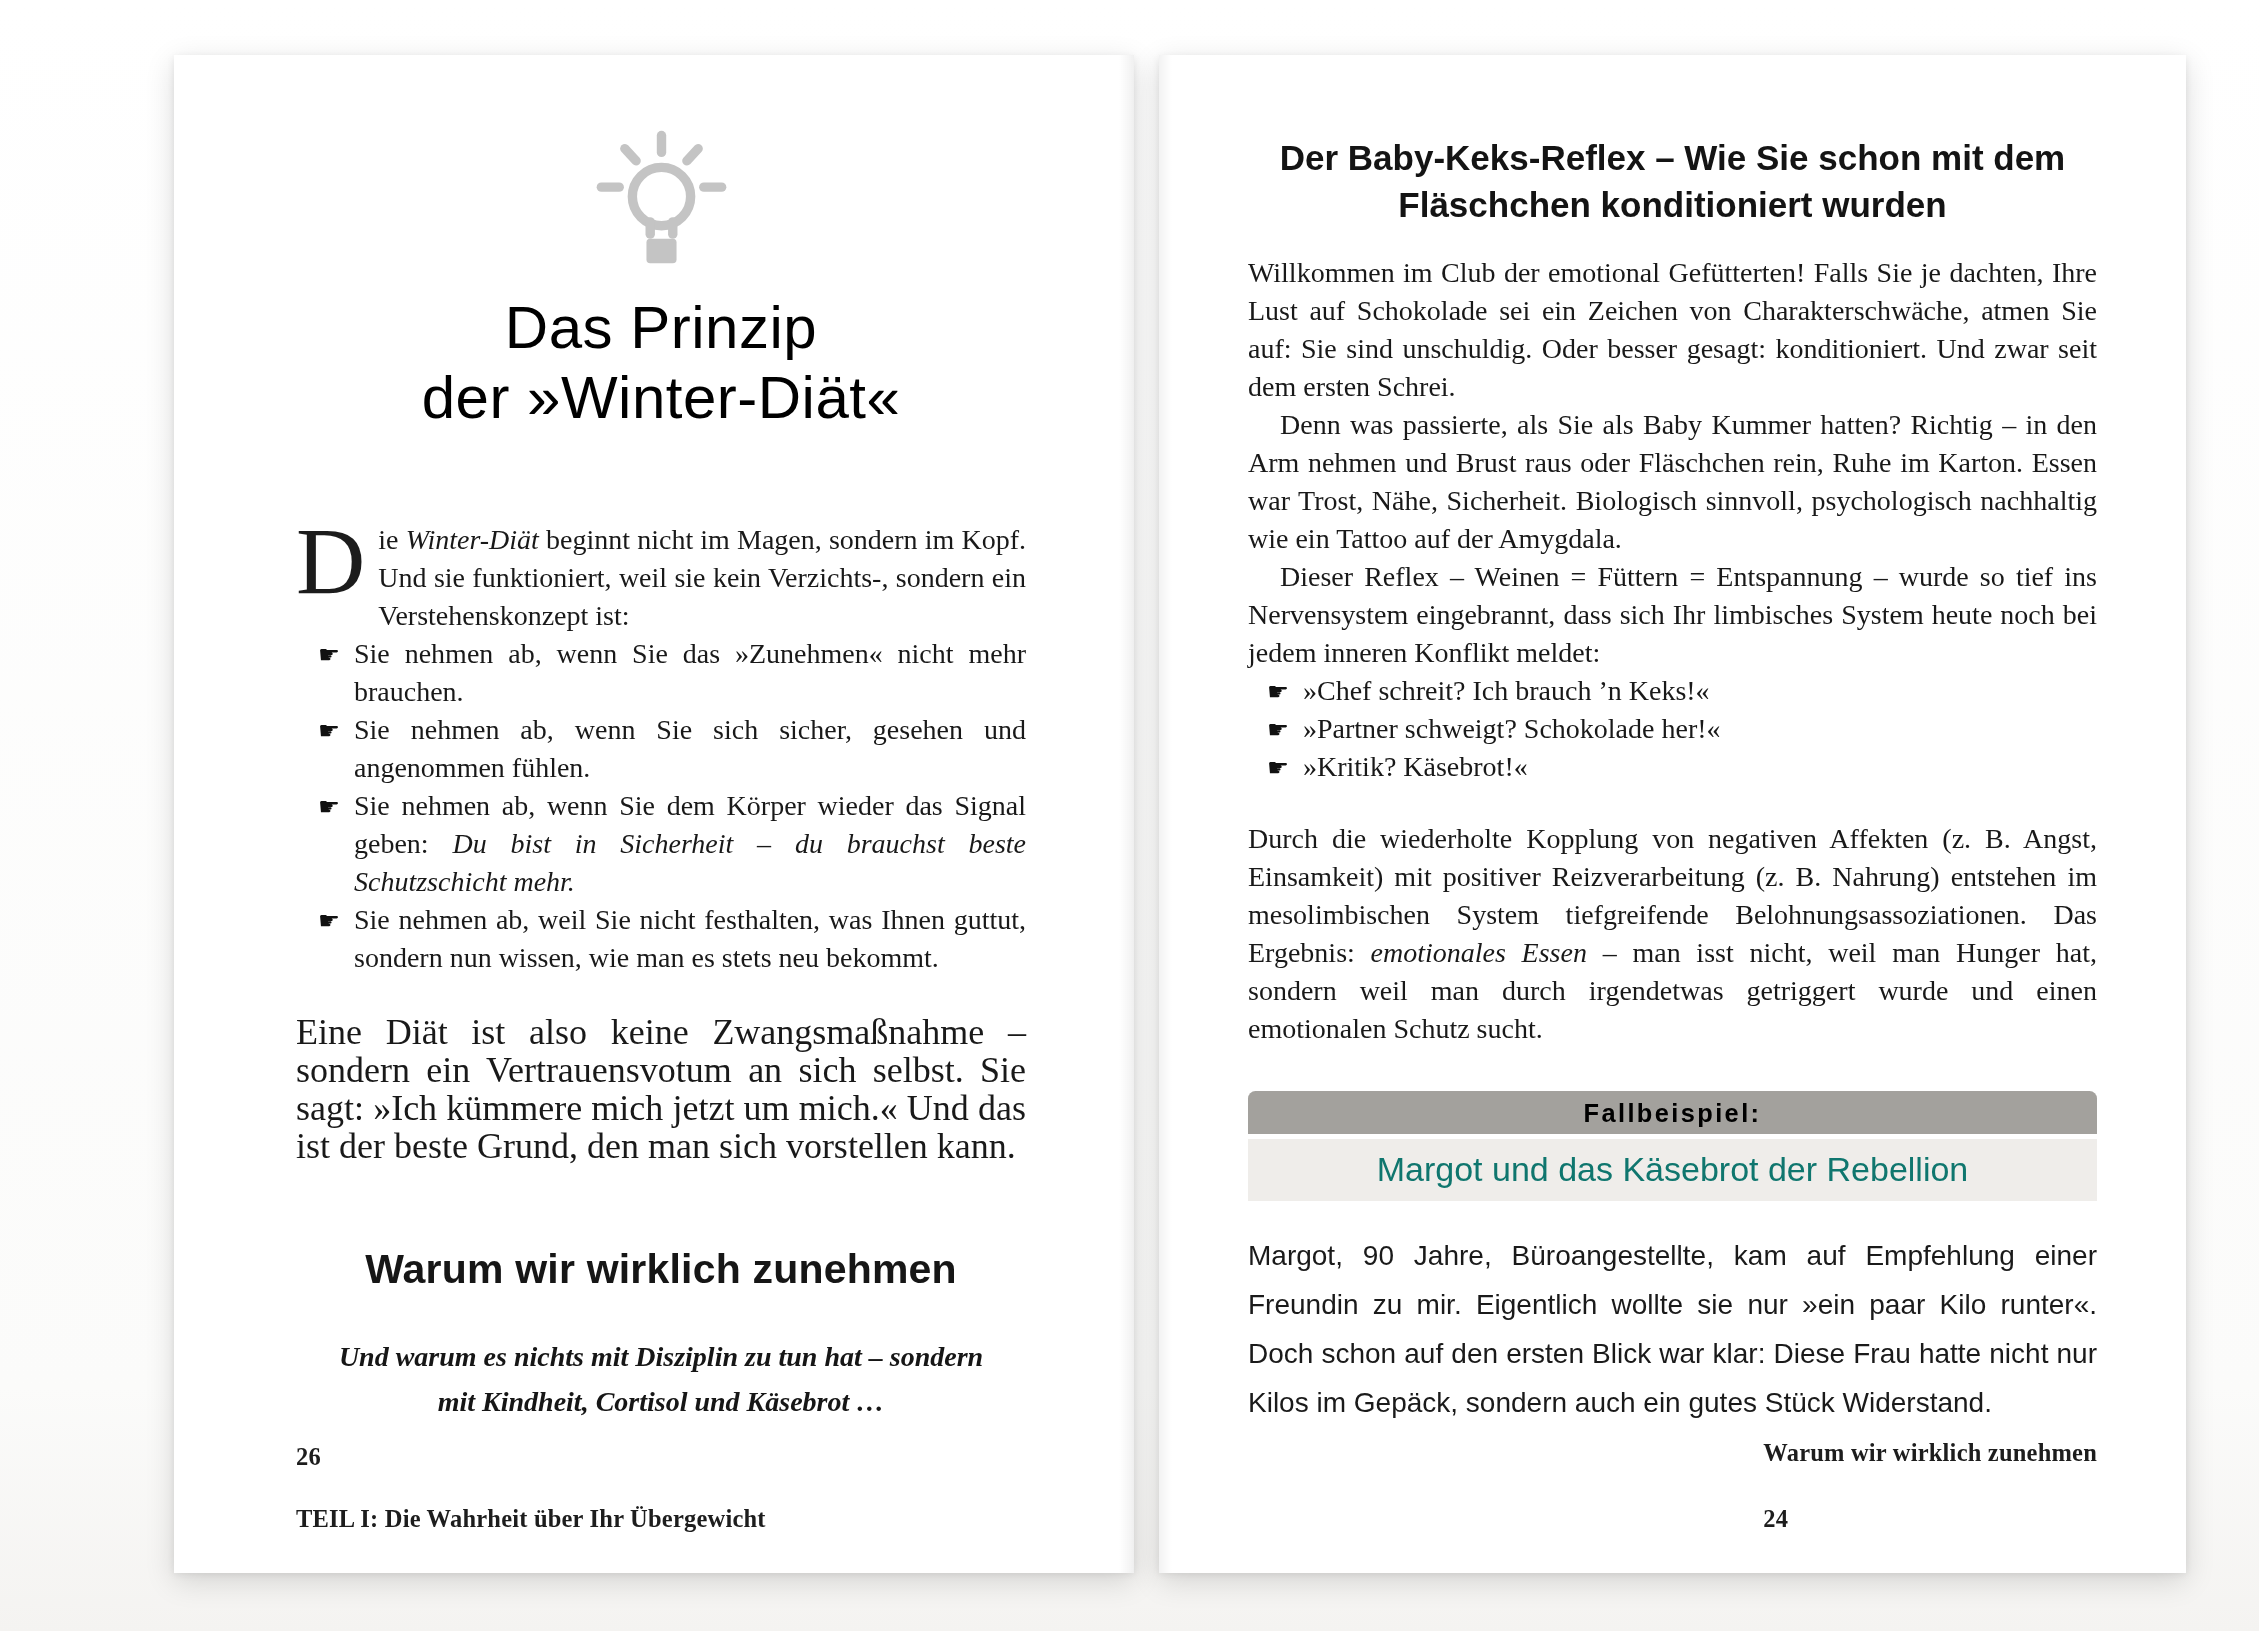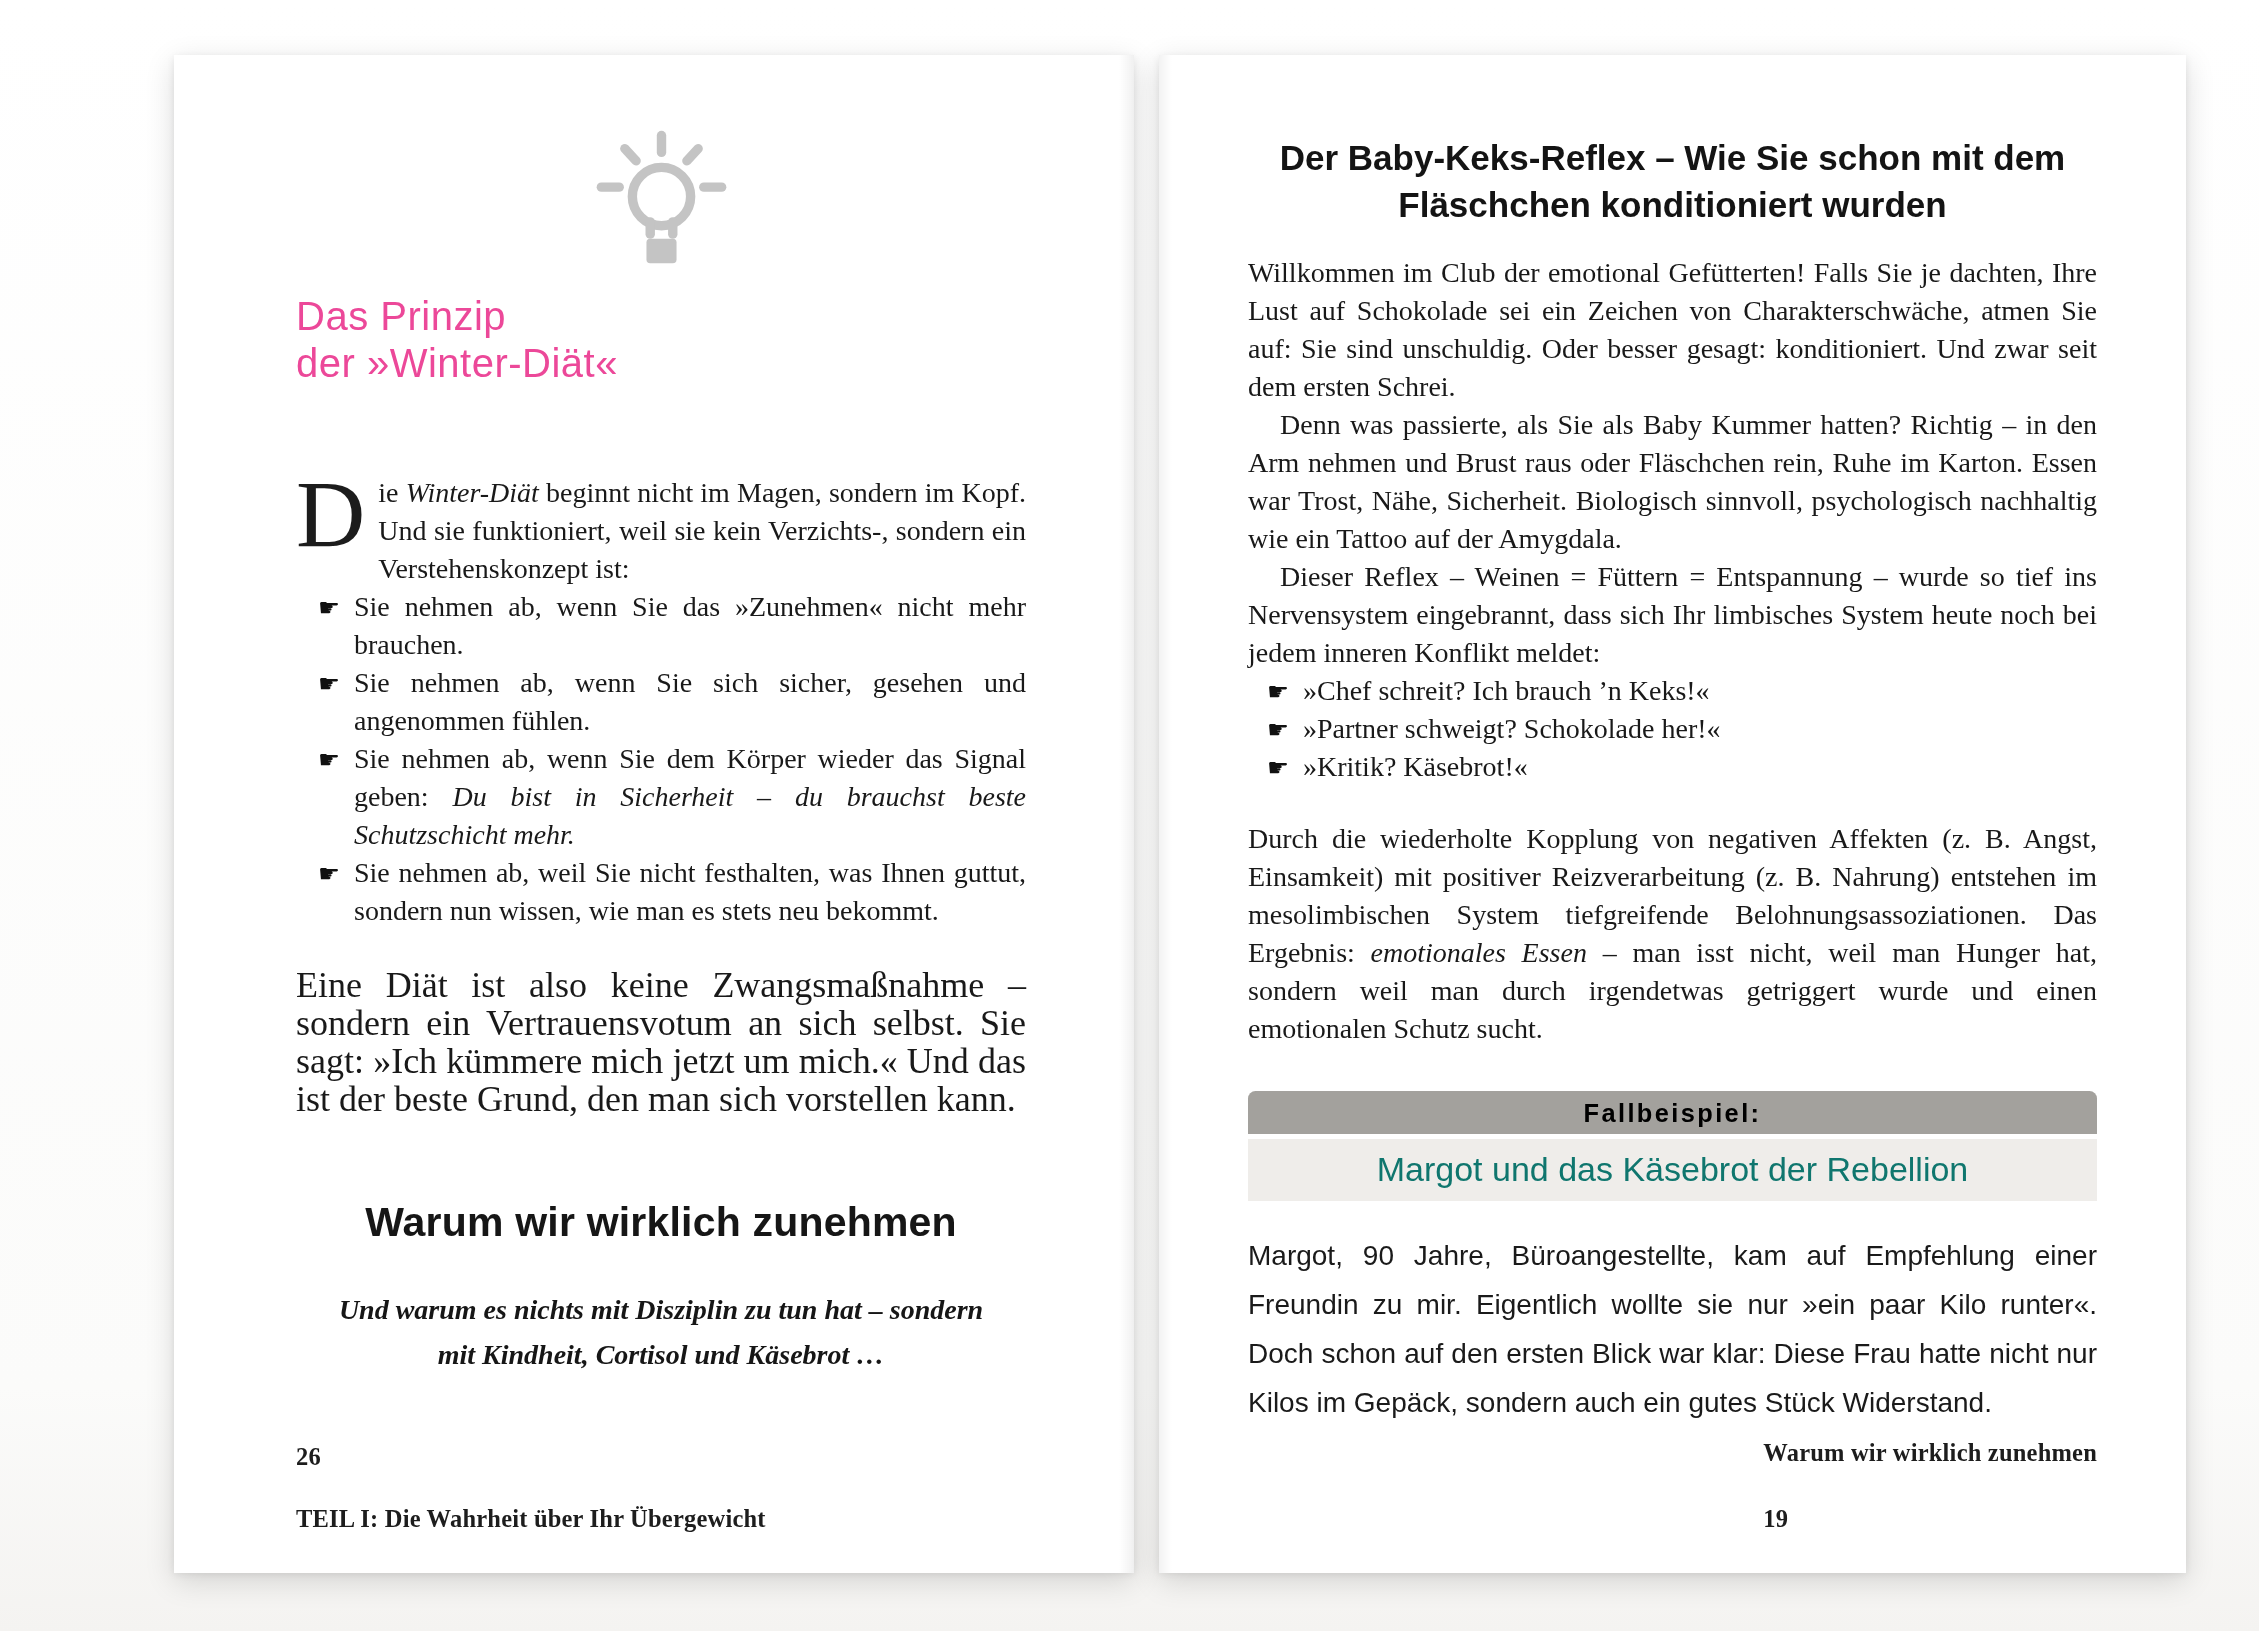--- a/index.html
+++ b/index.html
@@ -20,23 +20,23 @@
   .page-left{left:174px;width:960px;padding:0 108px 0 122px;}
   .page-right{left:1159px;width:1027px;padding:0 89px 0 89px;}
   .page-left::after{content:"";position:absolute;top:0;right:0;width:15px;height:100%;
     background:linear-gradient(to right,rgba(0,0,0,0) 0%,rgba(0,0,0,0.06) 100%);}
   .page-right::before{content:"";position:absolute;top:0;left:0;width:13px;height:100%;
     background:linear-gradient(to left,rgba(0,0,0,0) 0%,rgba(0,0,0,0.05) 100%);}
 
   
   .bulb-wrap{text-align:center;margin-top:72px;height:141px;}
   .chapter-title{
-    margin:24.5px 0 0 0;text-align:left;
-    font-family:"Liberation Sans","DejaVu Sans",sans-serif;
-    font-weight:100;font-size:40px;line-height:1.18;color:#ec4899;
+    margin:24.5px 0 0 0;text-align:center;
+    font-family:"Liberation Sans","DejaVu Sans",sans-serif;
+    font-weight:100;font-size:60px;line-height:1.18;color:#000000;
     letter-spacing:0.5px;
   }
   .intro{margin:87px 0 0 0;font-size:28px;line-height:38px;text-align:justify;}
   .dropcap{
     float:left;font-size:96px;line-height:73px;
     padding:3.8px 13px 0 0;color:#1c1c1c;
   }
   .points{list-style:none;margin:0;padding:0 0 0 58px;font-size:28px;line-height:38px;text-align:justify;}
   .points li{position:relative;}
   .hand{
@@ -190,18 +190,18 @@
         <span class="case-label">Fallbeispiel:</span>
       </div>
       <div class="case-title-bar">
         <span class="case-title">Margot und das Käsebrot der Rebellion</span>
       </div>
       <p class="case-body">Margot, 90 Jahre, Büroangestellte, kam auf Empfehlung einer Freundin zu mir. Eigentlich wollte sie nur »ein paar Kilo runter«. Doch schon auf den ersten Blick war klar: Diese Frau hatte nicht nur Kilos im Gepäck, sondern auch ein gutes Stück Widerstand.</p>
     </div>
 
     <div class="footer footer-right">
       <span>Warum wir wirklich zunehmen</span>
-      <span>19</span>
+      <span>24</span>
     </div>
   </section>
 
 </div>
 
 
 </body></html>

